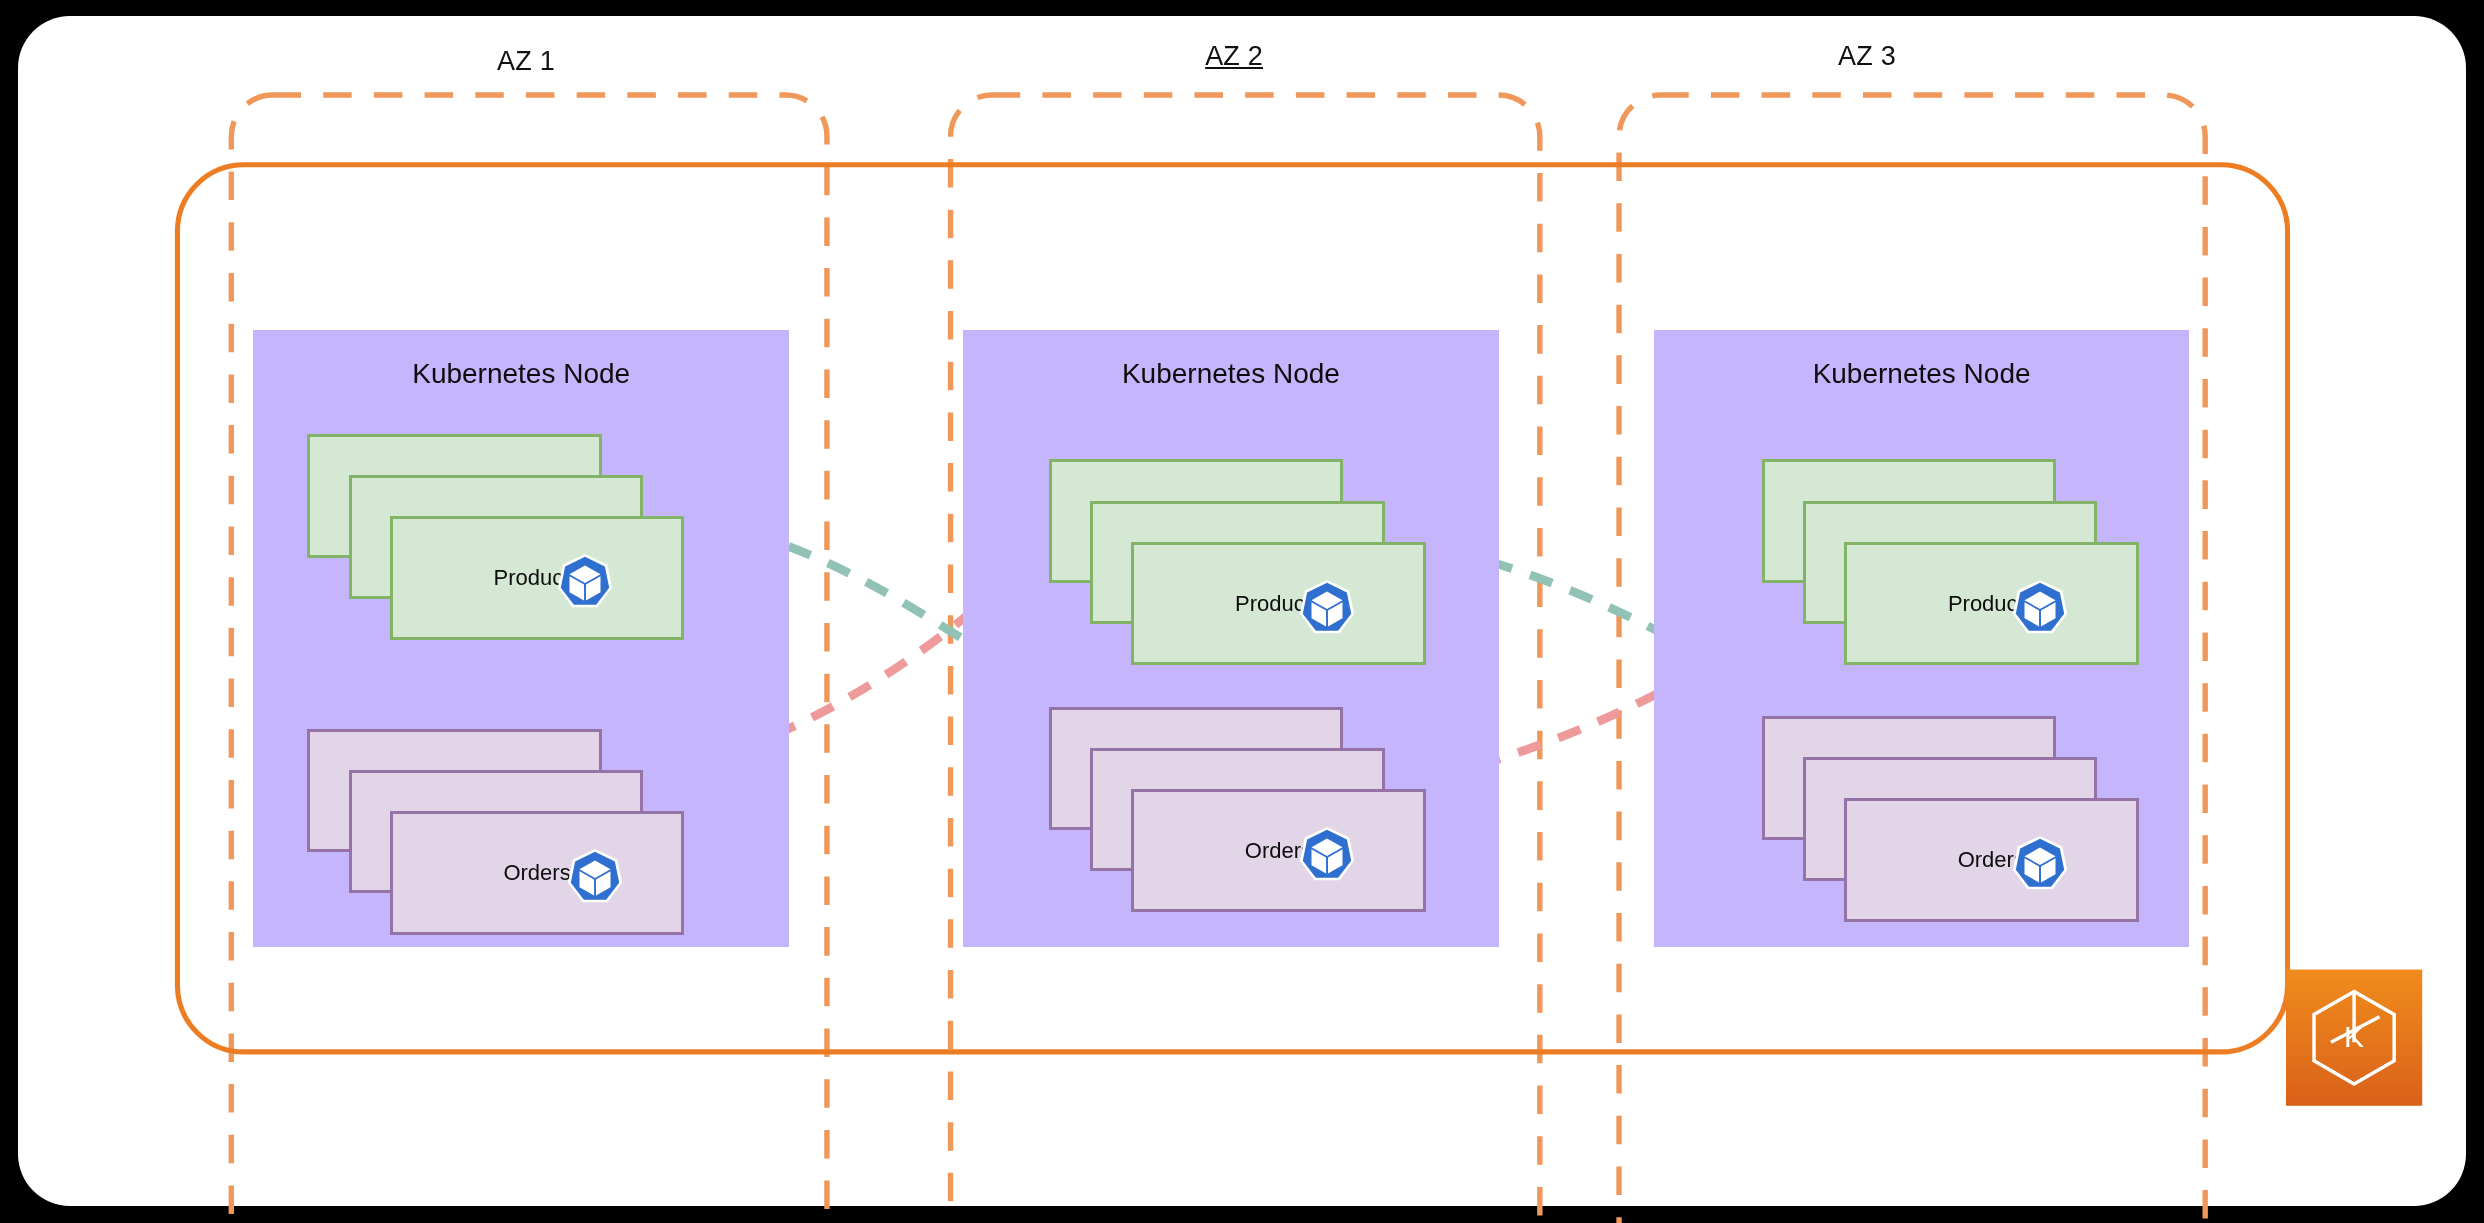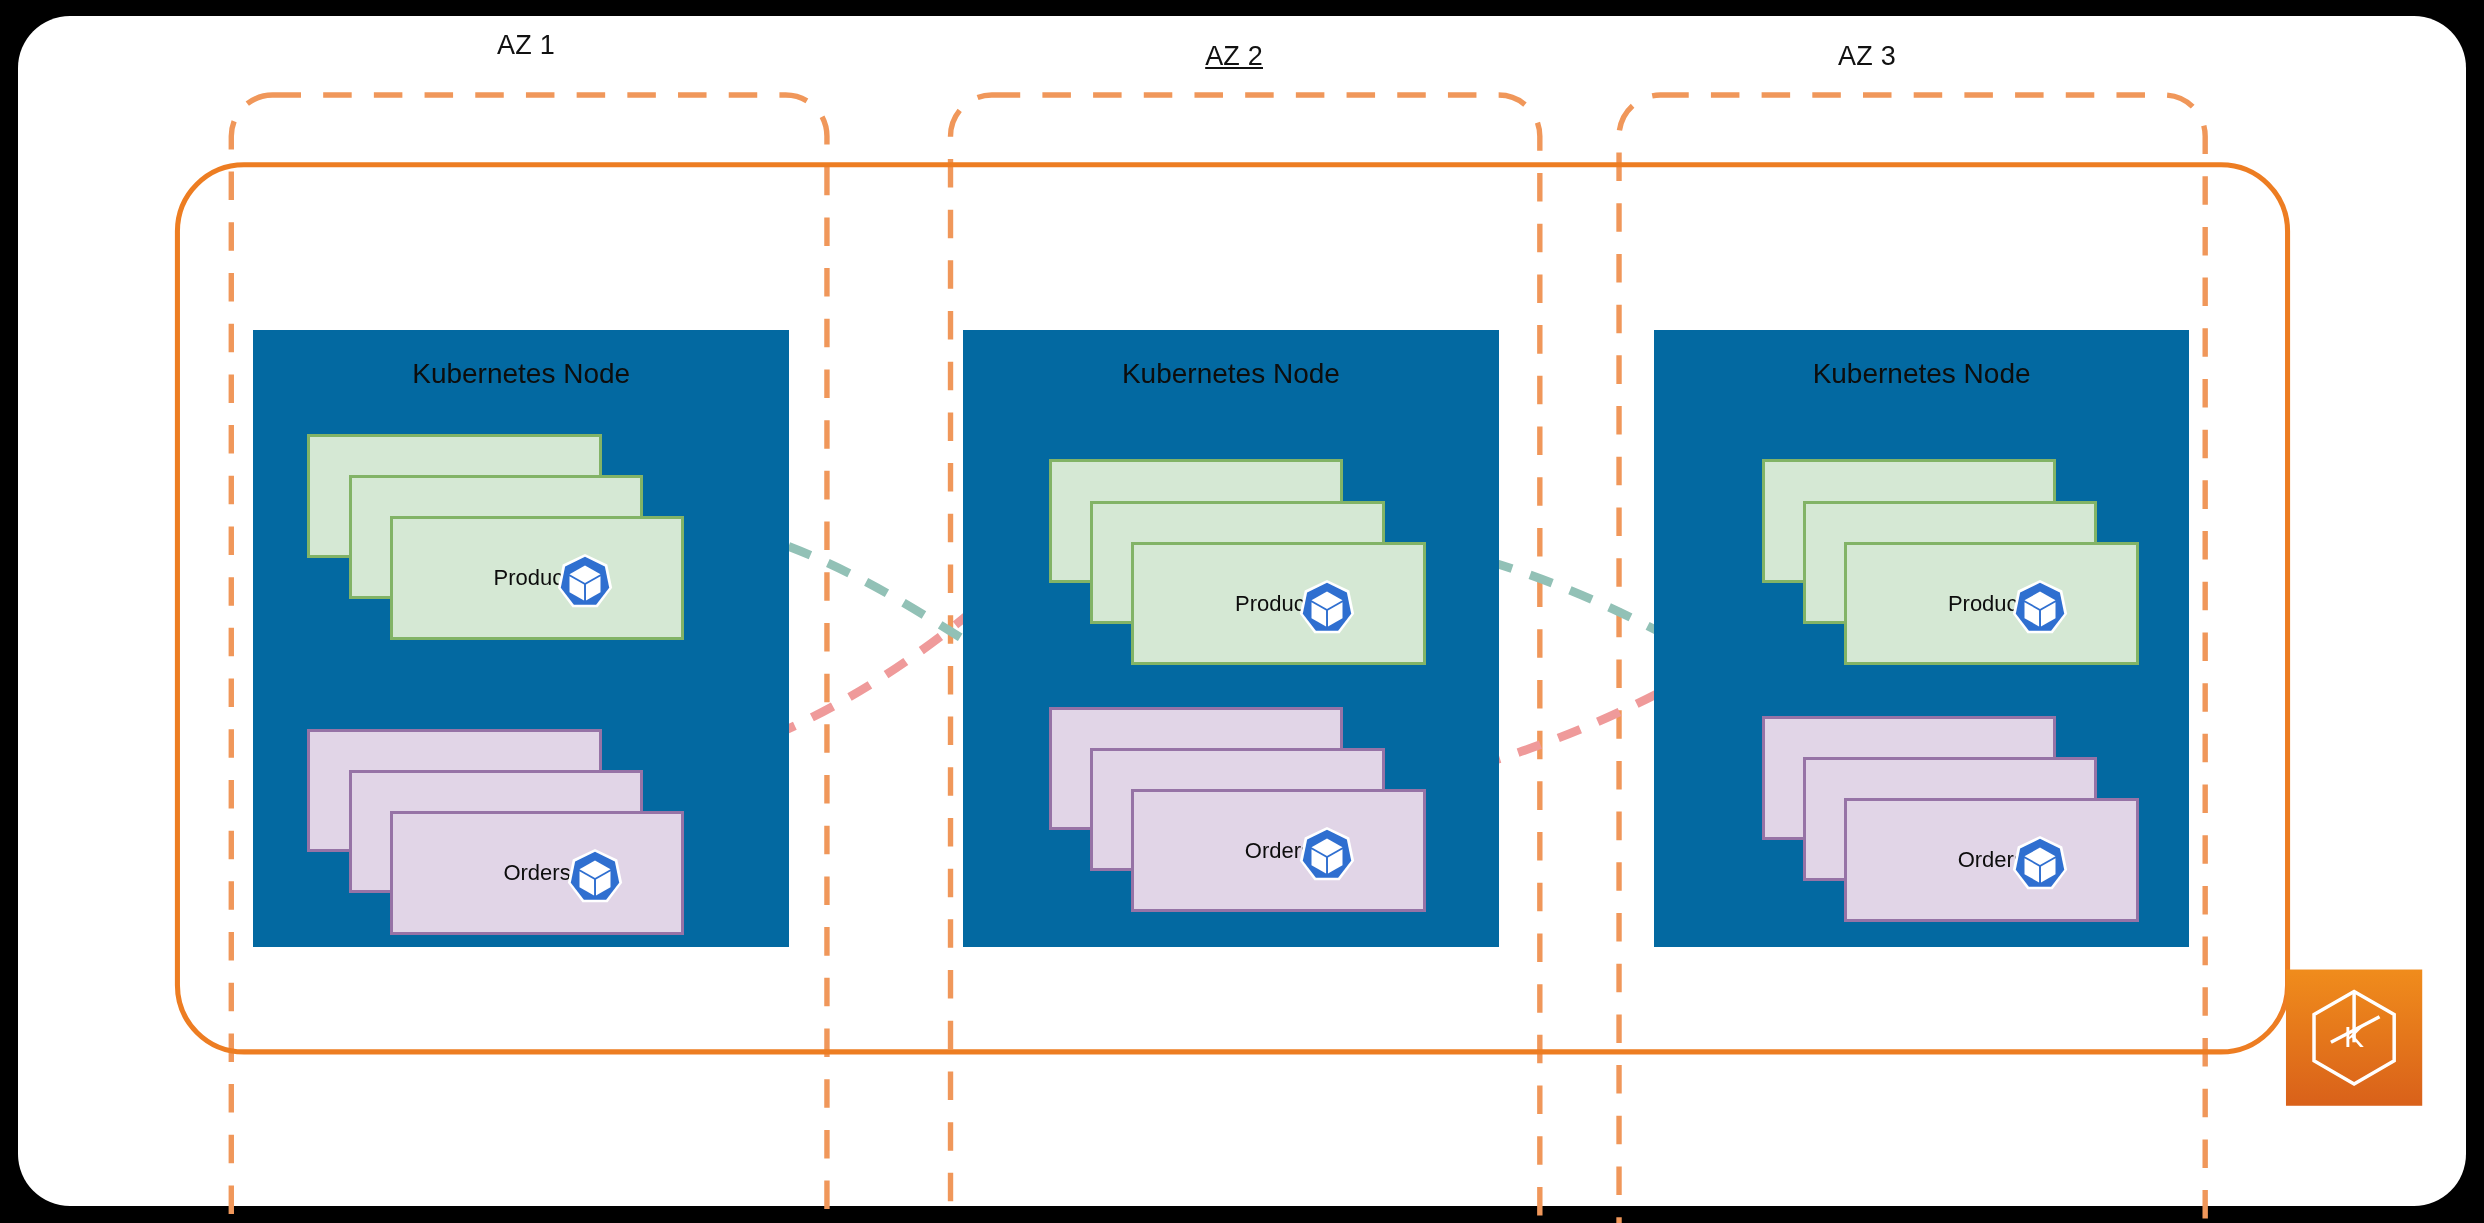--- a/index.html
+++ b/index.html
@@ -10,21 +10,21 @@
           background:#ffffff;border-radius:52px;overflow:hidden;}
 
   #svg-layer{position:absolute;left:0;top:0;width:2484px;height:1223px;
              pointer-events:none;}
 
   
   .az-label{position:absolute;font-size:27px;color:#111;letter-spacing:.2px;
             white-space:nowrap;transform:translateX(-50%);}
 
   
-  .node-panel{position:absolute;background:#0369a1;}
+  .node-panel{position:absolute;background:#c4b5fd;}
   .node-title{position:absolute;left:0;right:0;top:28px;text-align:center;
               font-size:28px;color:#0d0d0d;}
 
   
   .stack{position:absolute;}
   .pod{position:absolute;box-sizing:border-box;border-width:3px;border-style:solid;}
   .pod.green{background:#d5e8d4;border-color:#82b366;}
   .pod.purple{background:#e1d5e7;border-color:#9673a6;}
   .pod-label{position:absolute;left:0;right:0;top:50%;transform:translateY(-50%);
              text-align:center;font-size:22px;color:#0d0d0d;}
@@ -67,21 +67,21 @@
   <g id="eks-logo-group">
       <rect x="1443" y="612" width="86" height="86" fill="url(#eks-grad)"></rect>
       <polygon points="1486.0,625.8 1511.3,640.4 1511.3,669.6 1486.0,684.2 1460.7,669.6 1460.7,640.4" fill="none" stroke="#ffffff" stroke-width="2.2"></polygon>
       <path d="M 1486 625.76 L 1486 657.924" stroke="#ffffff" stroke-width="2.2" fill="none"></path>
       <path d="M 1471.38 657.924 L 1502.082 641.842" stroke="#ffffff" stroke-width="2.2" fill="none"></path>
       <text x="1486" y="661" fill="#ffffff" font-size="19" text-anchor="middle" font-family="&quot;Liberation Sans&quot;, sans-serif">K</text>
     </g>
 </svg>
 
 <div id="overlay" style="position:absolute;left:0;top:0;width:2484px;height:1223px;">
-    <div class="az-label" style="left: 525.949px; top: 30px; text-align: center;">AZ 1</div>
+    <div class="az-label" style="left: 525.949px; top: 46px; text-align: center;">AZ 1</div>
     <div class="az-label" style="left: 1234.08px; top: 41.1891px; text-decoration: underline;">AZ 2</div>
     <div class="az-label" style="left: 1867px; top: 41.1891px;">AZ 3</div>
     <div class="node-panel" style="left: 253.469px; top: 329.513px; width: 535.454px; height: 617.837px;">
       <div class="node-title">Kubernetes Node</div>
       <div class="stack" style="left: 0px; top: 0px; width: 100%; height: 100%;">
         <div class="pod green" style="left: 53.8622px; top: 104.557px; width: 294.658px; height: 123.567px; z-index: 1;"></div>
         <div class="pod green" style="left: 95.051px; top: 145.746px; width: 294.658px; height: 123.567px; z-index: 2;"></div>
         <div class="pod green" style="left: 136.24px; top: 186.935px; width: 294.658px; height: 123.567px; z-index: 3;">
           <div class="pod-label">Products</div>
         </div>

